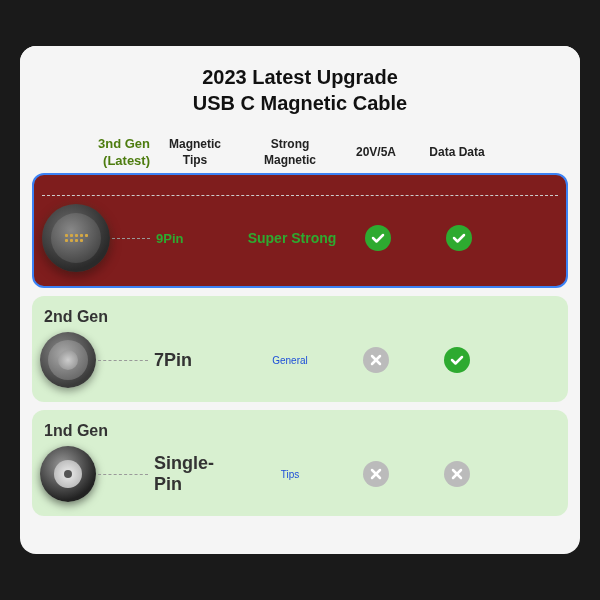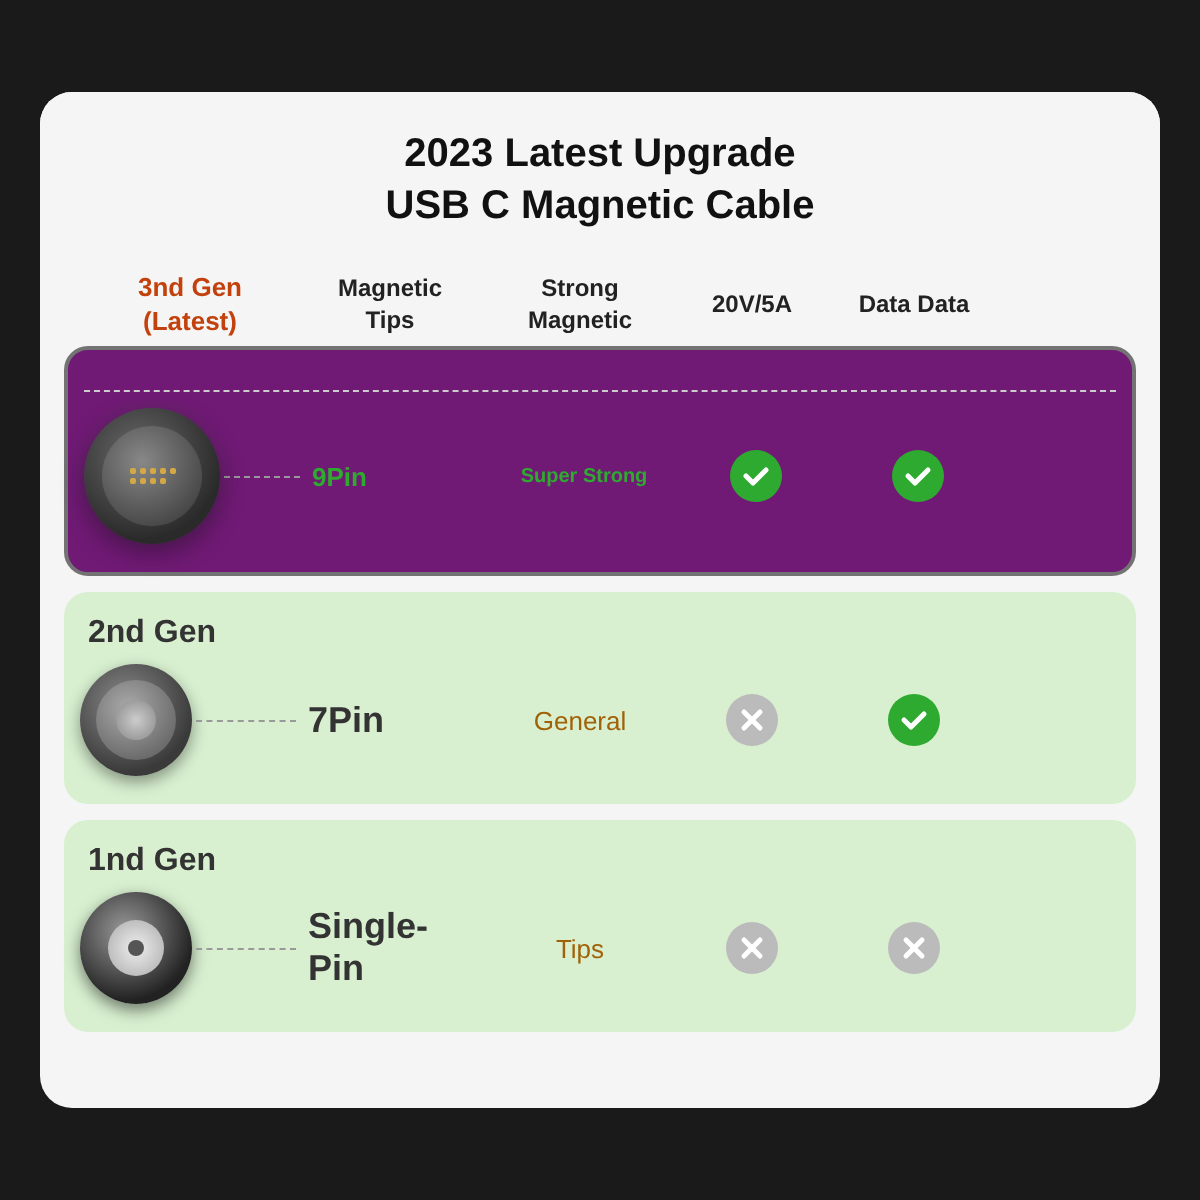--- a/index.html
+++ b/index.html
@@ -41,35 +41,35 @@
       align-items: center;
     }
     .col-header {
       font-size: 12px;
       font-weight: 700;
       color: #222;
       text-align: center;
       line-height: 1.3;
     }
     .col-header.gen-label {
-      color: #c2410c;
+      color: #4d7c0f;
       font-weight: 900;
       font-size: 13px;
-      text-align: center;
+      text-align: right;
     }
 
     
     .row-block {
       border-radius: 12px;
       margin-bottom: 8px;
       padding: 12px 8px 14px;
     }
     .row-block.gen3 {
-      background: #701a75;
-      border: 2px solid #737373;
+      background: #7f1d1d;
+      border: 2px solid #3b82f6;
     }
     .row-block.gen2 {
       background: #d8f0d0;
     }
     .row-block.gen1 {
       background: #d8f0d0;
     }
     .row-gen-label {
       font-size: 16px;
       font-weight: 700;
@@ -193,27 +193,27 @@
     
     .dashed-line {
       flex: 1;
       border-top: 1.5px dashed #999;
       margin: 0 2px;
     }
 
     
     .cell-value {
       text-align: center;
-      font-size: 13px;
-      color: #a16207;
+      font-size: 10px;
+      color: #1d4ed8;
     }
     .cell-value.green-bold {
       color: #2eaa30;
       font-weight: 900;
-      font-size: 10px;
+      font-size: 14px;
     }
     .cell-value.pin-label {
       color: #2eaa30;
       font-weight: 700;
       font-size: 13px;
       text-align: left;
       padding-left: 4px;
     }
     .cell-value.pin-label-dark {
       color: #333;

